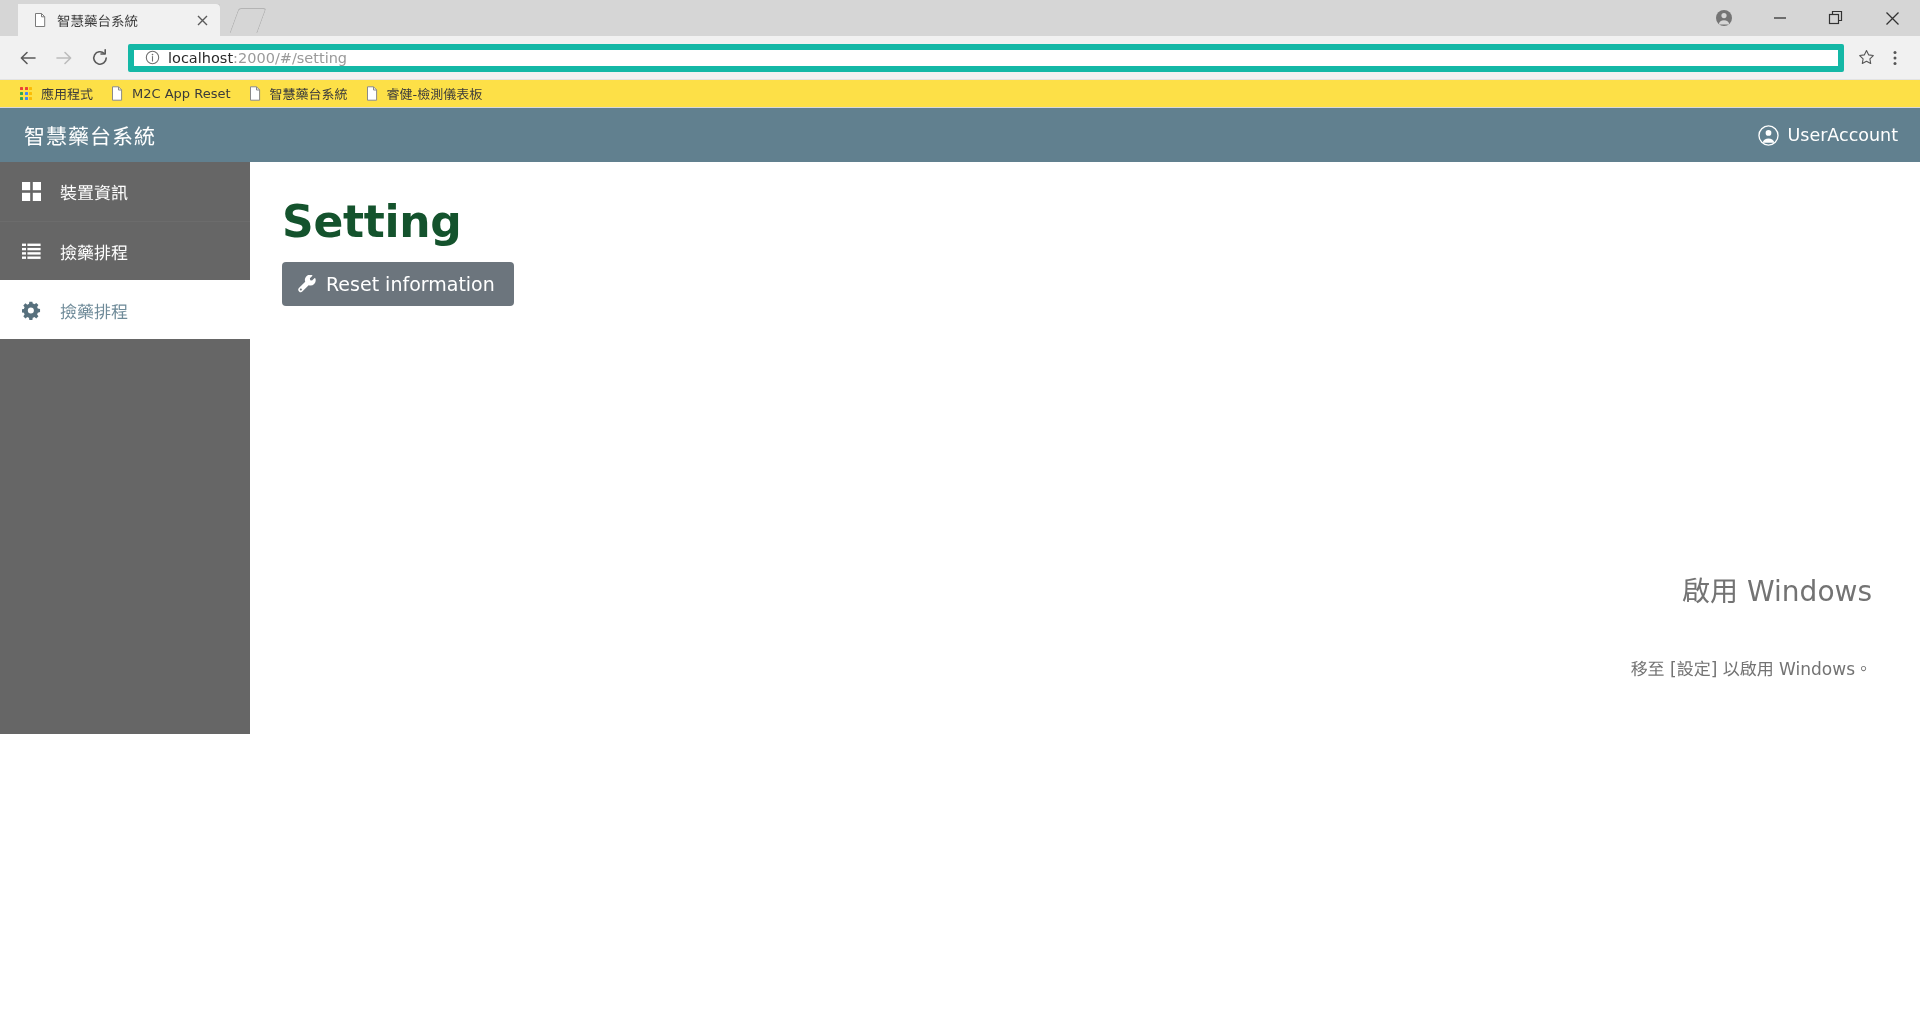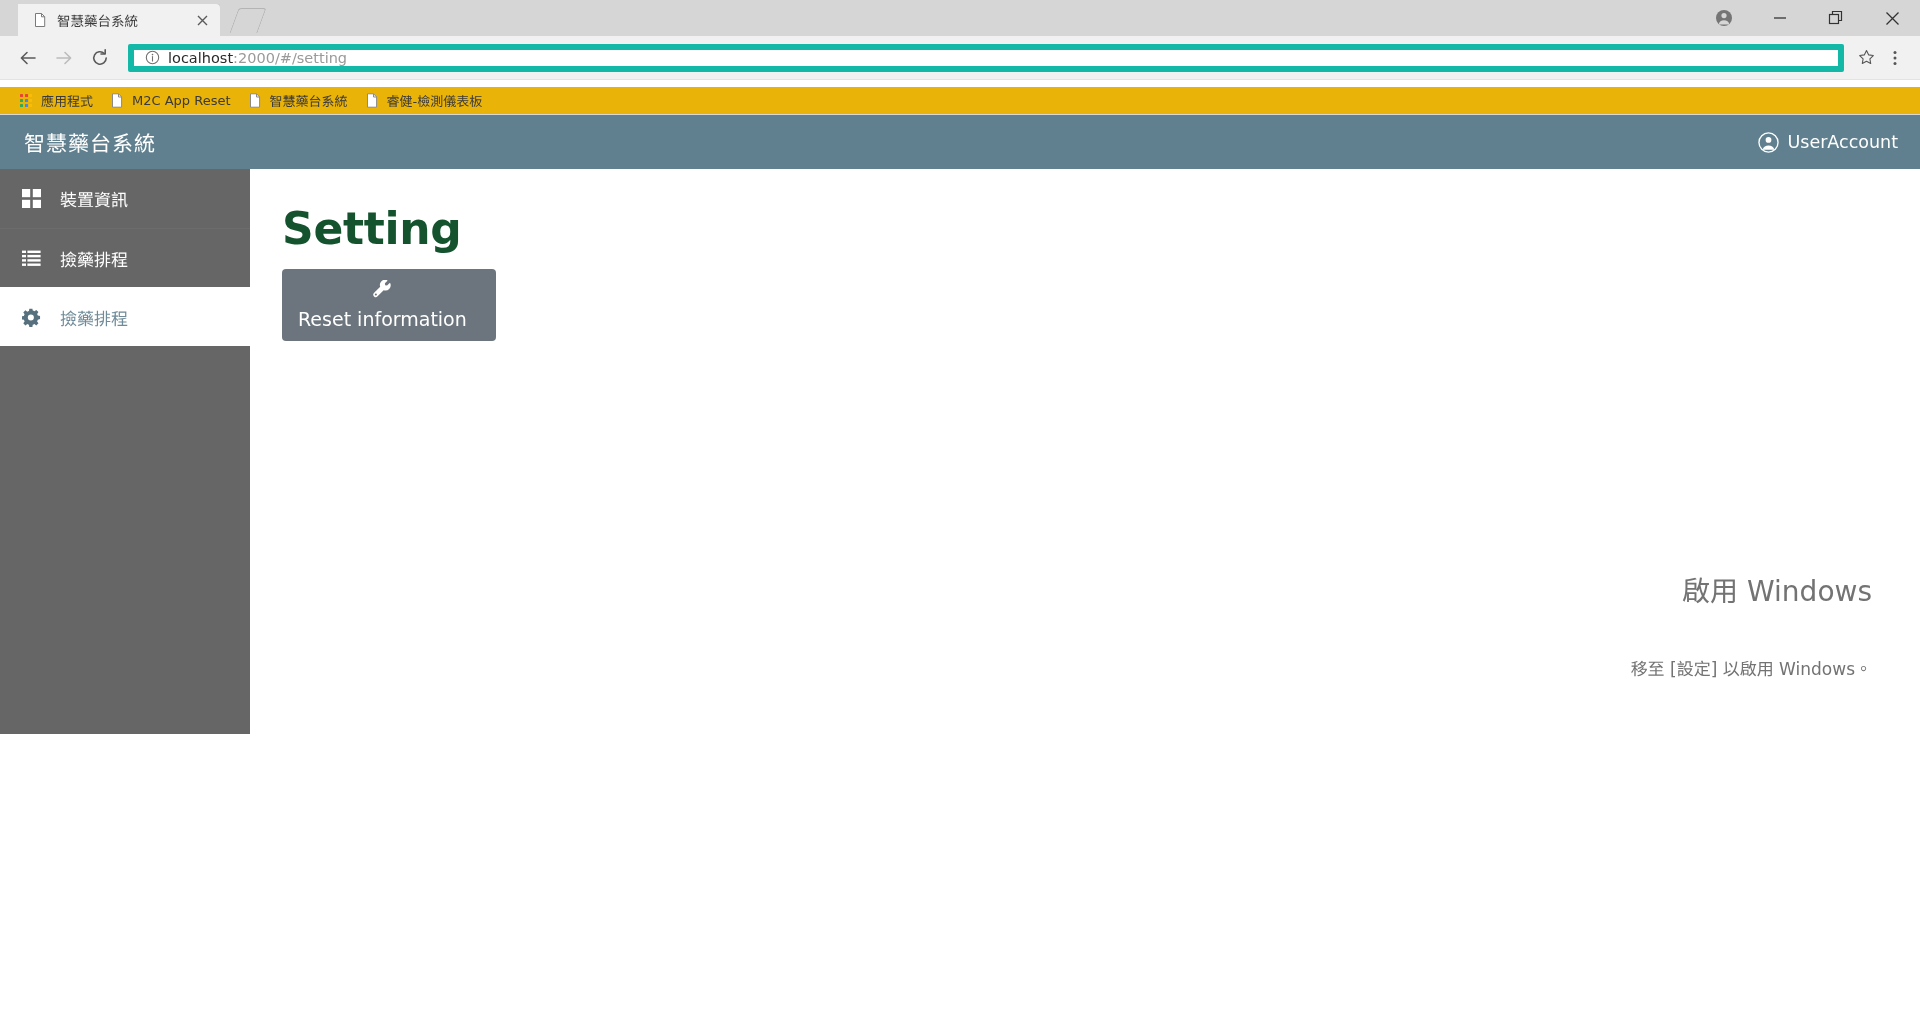--- a/index.html
+++ b/index.html
@@ -133,26 +133,25 @@
     white-space: nowrap;
     flex: 1;
   }
   .url-text .host { color: #2b2b2b; }
   .star-btn { width: 28px; flex: 0 0 28px; display:flex; align-items:center; justify-content:center; cursor:pointer; }
   .menu-btn { width: 30px; flex: 0 0 30px; display:flex; align-items:center; justify-content:center; cursor:pointer; }
 
   .bookmarks {
     height: 28px;
     flex: 0 0 28px;
-    background: #eab308;
+    background: #fde047;
     display: flex;
     align-items: center;
     padding: 0 10px;
     border-bottom: 1px solid #d8d8d8;
-    margin-top: 7px;
   }
   .bmk {
     display: flex;
     align-items: center;
     height: 24px;
     padding: 0 8px;
     cursor: pointer;
     border-radius: 2px;
   }
   .bmk .bico { width: 16px; height: 16px; flex:0 0 16px; margin-right: 7px; display:flex; align-items:center; justify-content:center;}
@@ -252,25 +251,24 @@
   }
   .btn-reset {
     margin-top: 18px;
     display: inline-flex;
     align-items: center;
     gap: 9px;
     background: #6c757d;
     color: #ffffff;
     border: none;
     border-radius: 4px;
-    padding: 11px 29px 11px 16px;
+    padding: 11px 19px 11px 16px;
     font-size: 19px;
     cursor: pointer;
     font-family: "DejaVu Sans", sans-serif;
-    flex-direction: column;
   }
 
   .watermark {
     position: absolute;
     right: 48px;
     bottom: 52px;
     text-align: right;
     color: #737373;
     user-select: none;
     font-family: "DejaVu Sans", sans-serif;

